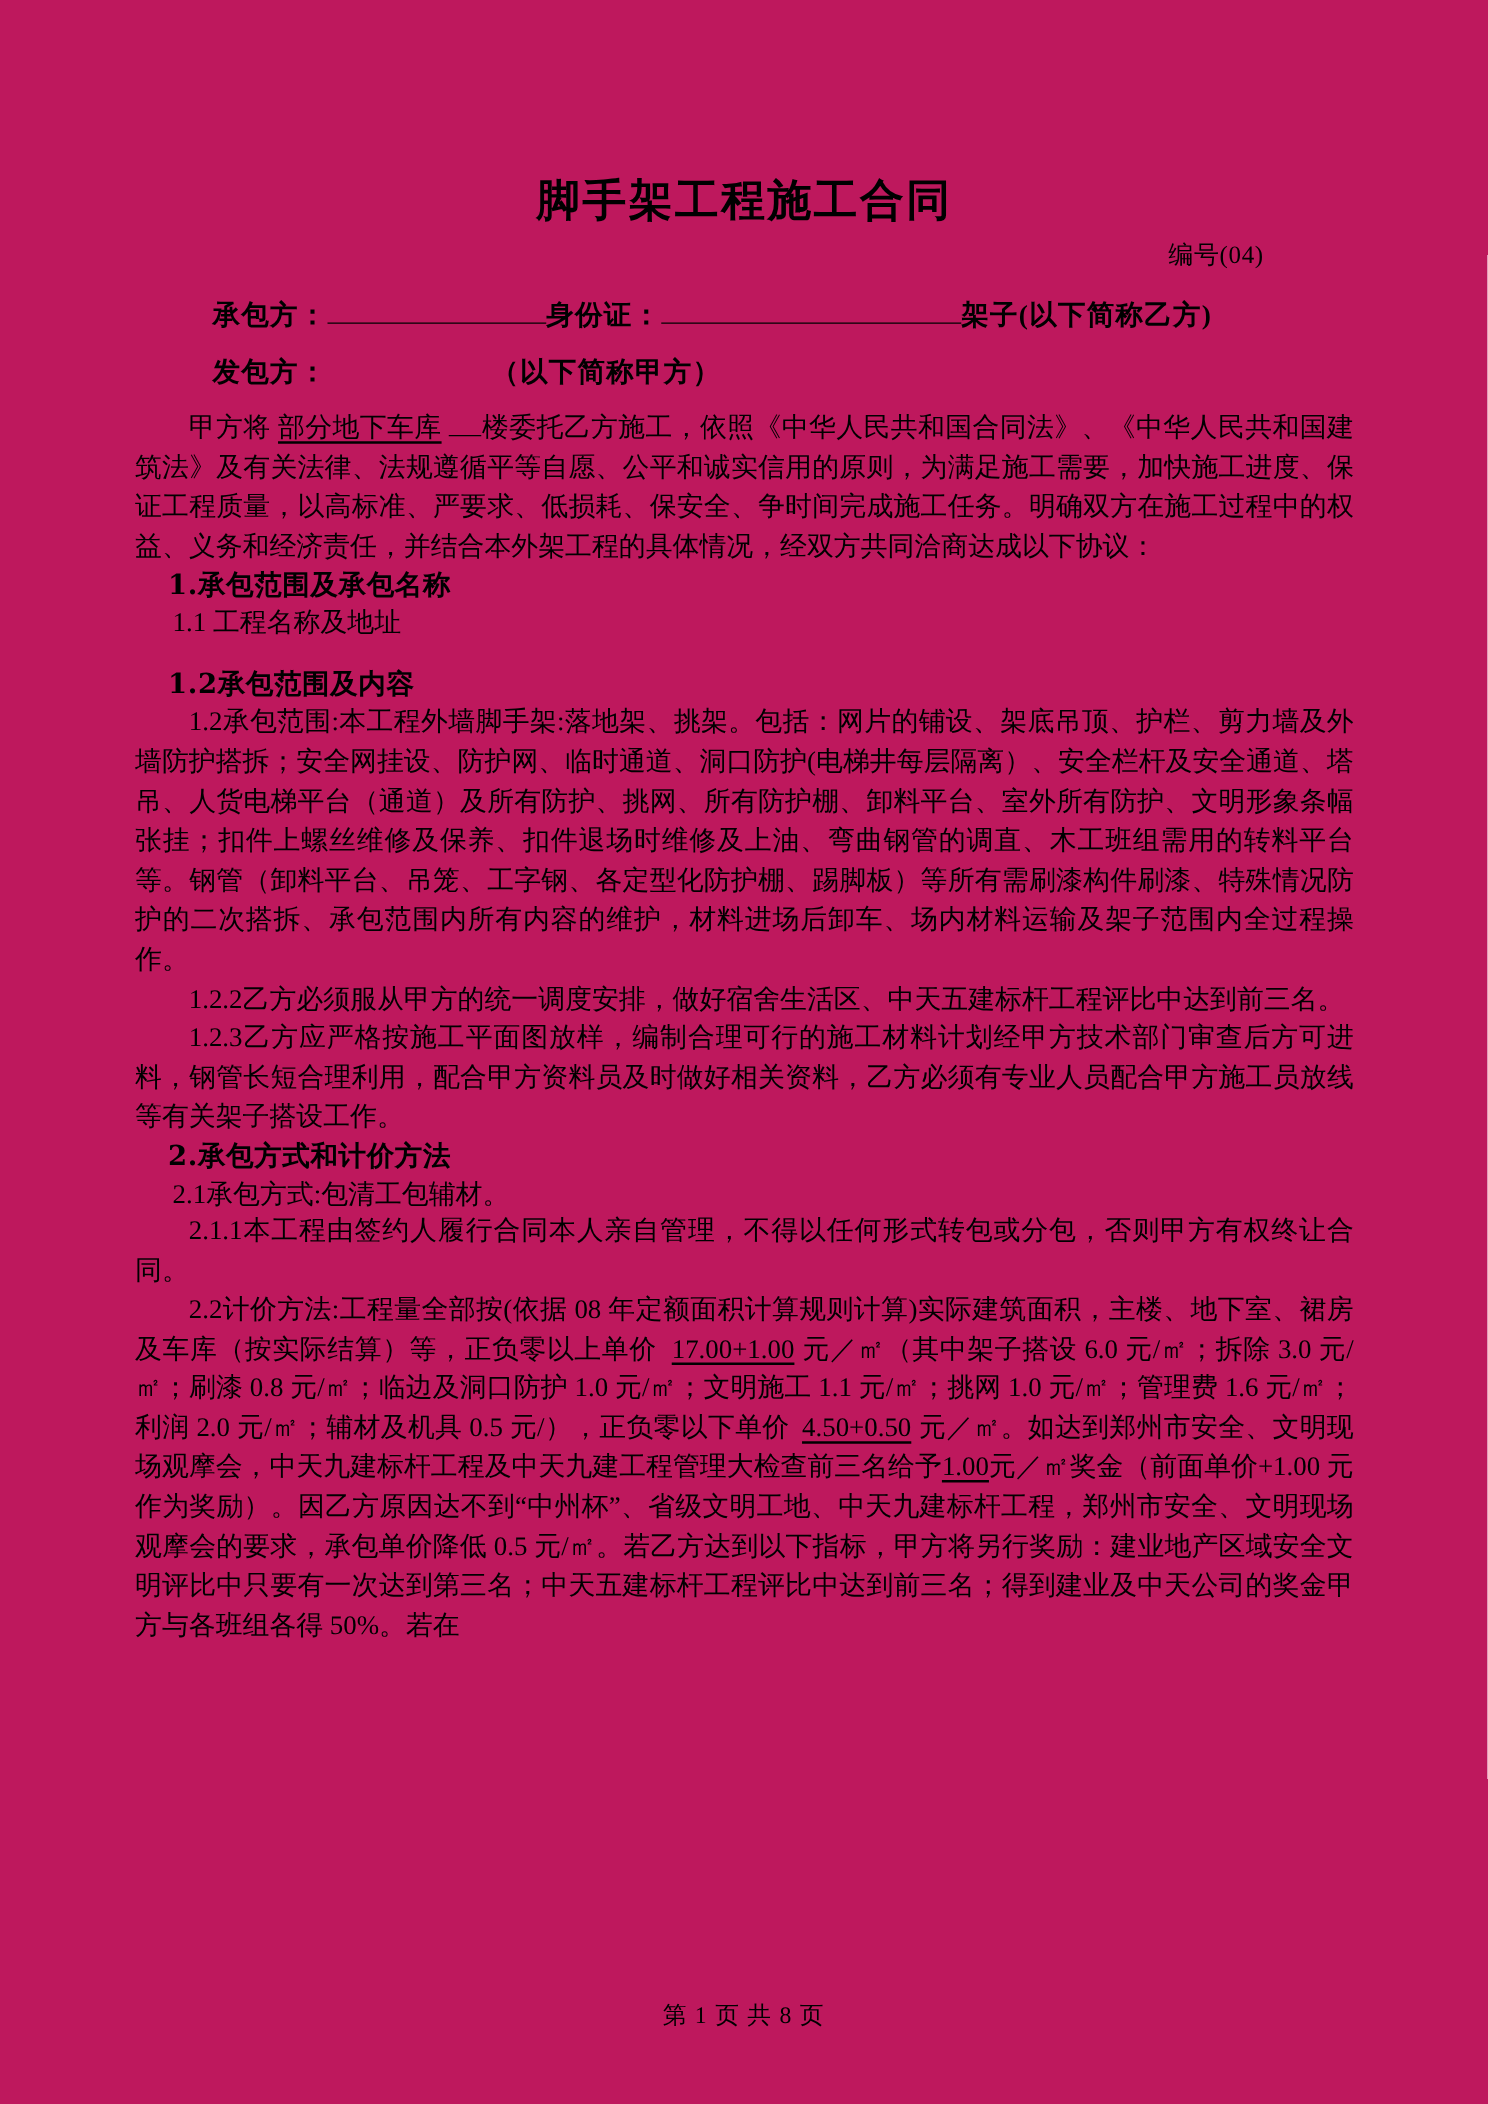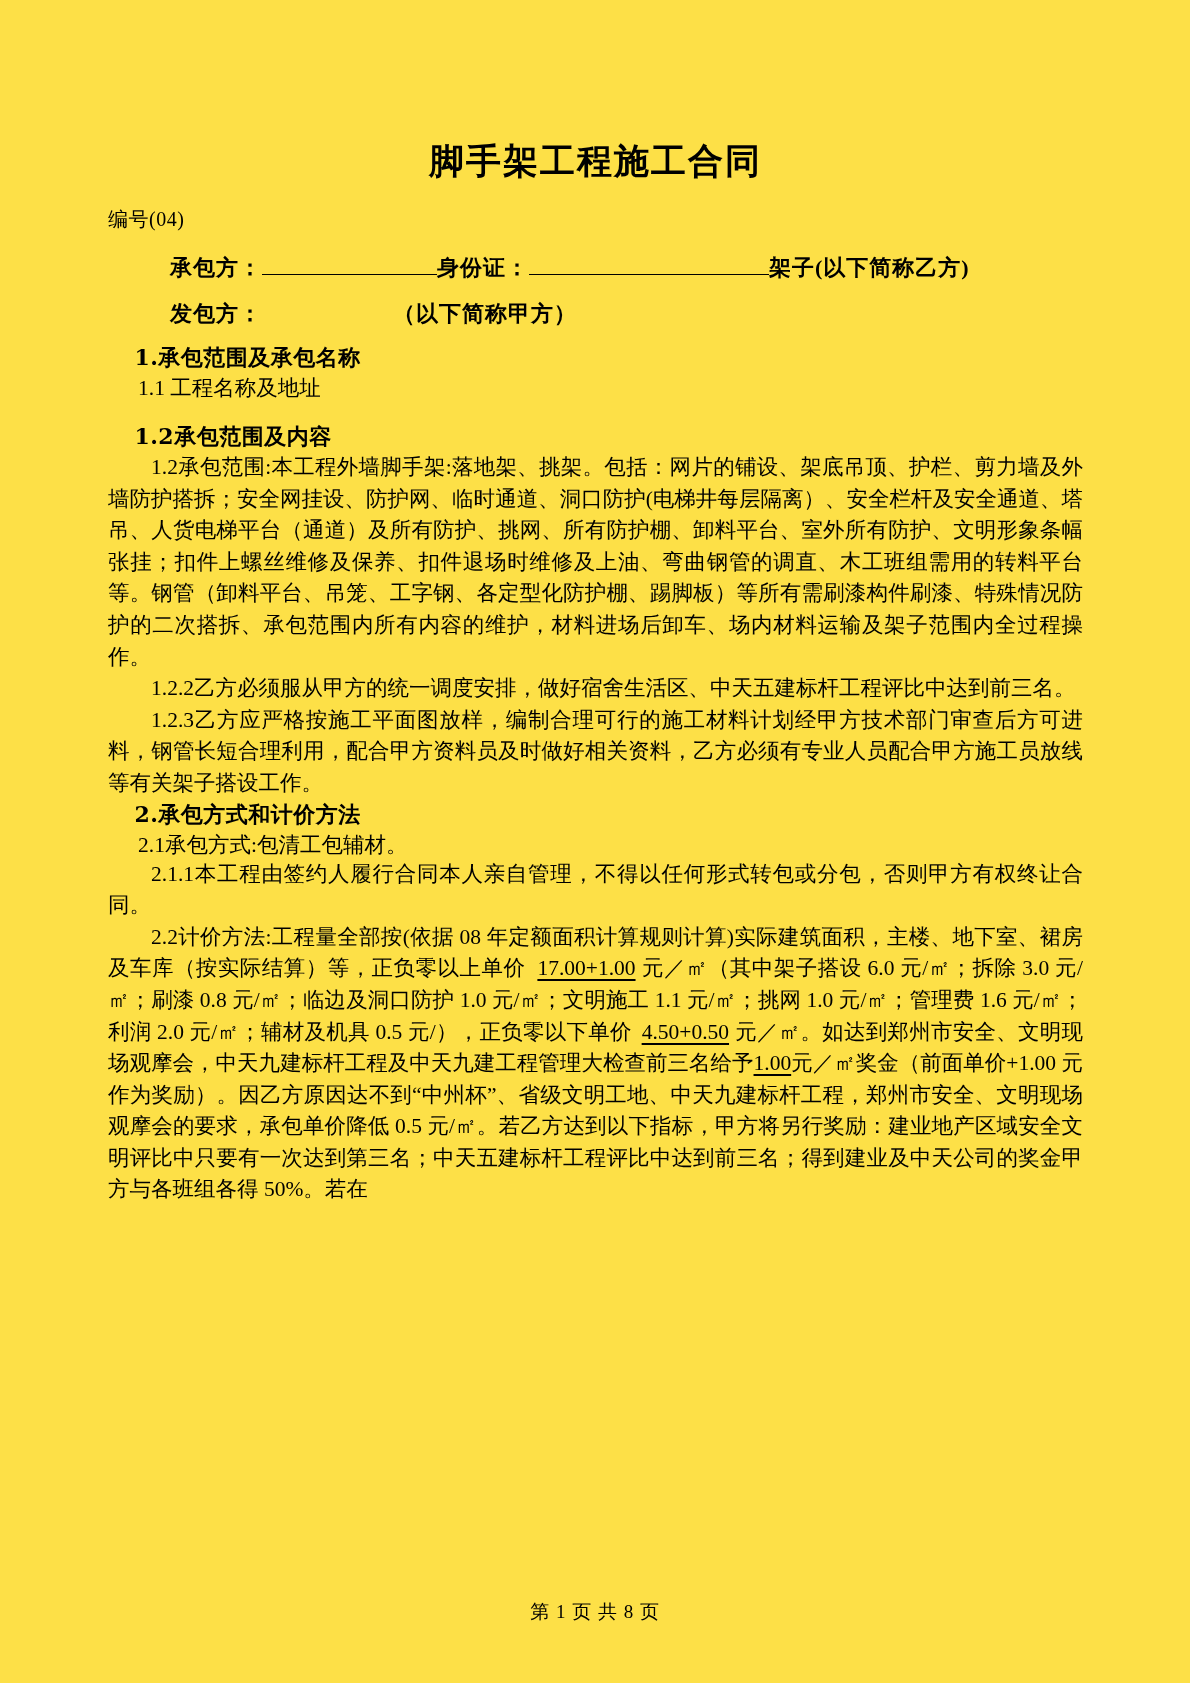--- a/index.html
+++ b/index.html
@@ -8,44 +8,44 @@
     background: #ffffff;
   }
   body {
     font-family: "Liberation Serif", "DejaVu Serif", serif;
     color: #000000;
   }
   .page {
     width: 1190px;
     height: 1683px;
     position: relative;
-    background: #fde047;
+    background: #be185d;
     box-sizing: border-box;
     padding: 0;
     overflow: hidden;
   }
   .content {
     position: absolute;
     left: 108px;
     top: 0;
     width: 975px;
   }
   .doc-title {
     text-align: center;
     font-size: 35px;
     font-weight: bold;
     letter-spacing: 2px;
     margin-top: 140px;
     line-height: 1.2;
     font-family: "DejaVu Serif", "Liberation Serif", serif;
   }
   .serial-line {
-    text-align: left;
+    text-align: right;
     font-size: 20px;
-    margin-top: 24px;
+    margin-top: 8px;
     padding-right: 72px;
     letter-spacing: 0.5px;
   }
   .party-line {
     font-size: 22px;
     font-weight: bold;
     margin-top: 16px;
     padding-left: 62px;
     letter-spacing: 1px;
     white-space: nowrap;
@@ -123,20 +123,21 @@
     </div>
 
     <div class="party-line">
       <span>发包方：</span>
       <span class="spacer-a"></span>
       <span>（以下简称甲方）</span>
     </div>
 
     <div class="sp14"></div>
 
+    <p class="body ind first-para"><span>甲方将</span><span class="uline-pad">部分地下车库</span><span class="gap-blank" style="width:26px"></span><span>楼委托乙方施工，依照《中华人民共和国合同法》、《中华人民共和国建筑法》及有关法律、法规遵循平等自愿、公平和诚实信用的原则，为满足施工需要，加快施工进度、保证工程质量，以高标准、严要求、低损耗、保安全、争时间完成施工任务。明确双方在施工过程中的权益、义务和经济责任，并结合本外架工程的具体情况，经双方共同洽商达成以下协议：</span></p>
 
     <p class="h-bold">1.承包范围及承包名称</p>
     <p class="sub-line">1.1 工程名称及地址</p>
 
     <div class="sp20"></div>
 
     <p class="h-bold">1.2承包范围及内容</p>
 
     <p class="body ind">1.2承包范围:本工程外墙脚手架:落地架、挑架。包括：网片的铺设、架底吊顶、护栏、剪力墙及外墙防护搭拆；安全网挂设、防护网、临时通道、洞口防护(电梯井每层隔离）、安全栏杆及安全通道、塔吊、人货电梯平台（通道）及所有防护、挑网、所有防护棚、卸料平台、室外所有防护、文明形象条幅张挂；扣件上螺丝维修及保养、扣件退场时维修及上油、弯曲钢管的调直、木工班组需用的转料平台等。钢管（卸料平台、吊笼、工字钢、各定型化防护棚、踢脚板）等所有需刷漆构件刷漆、特殊情况防护的二次搭拆、承包范围内所有内容的维护，材料进场后卸车、场内材料运输及架子范围内全过程操作。</p>
 

